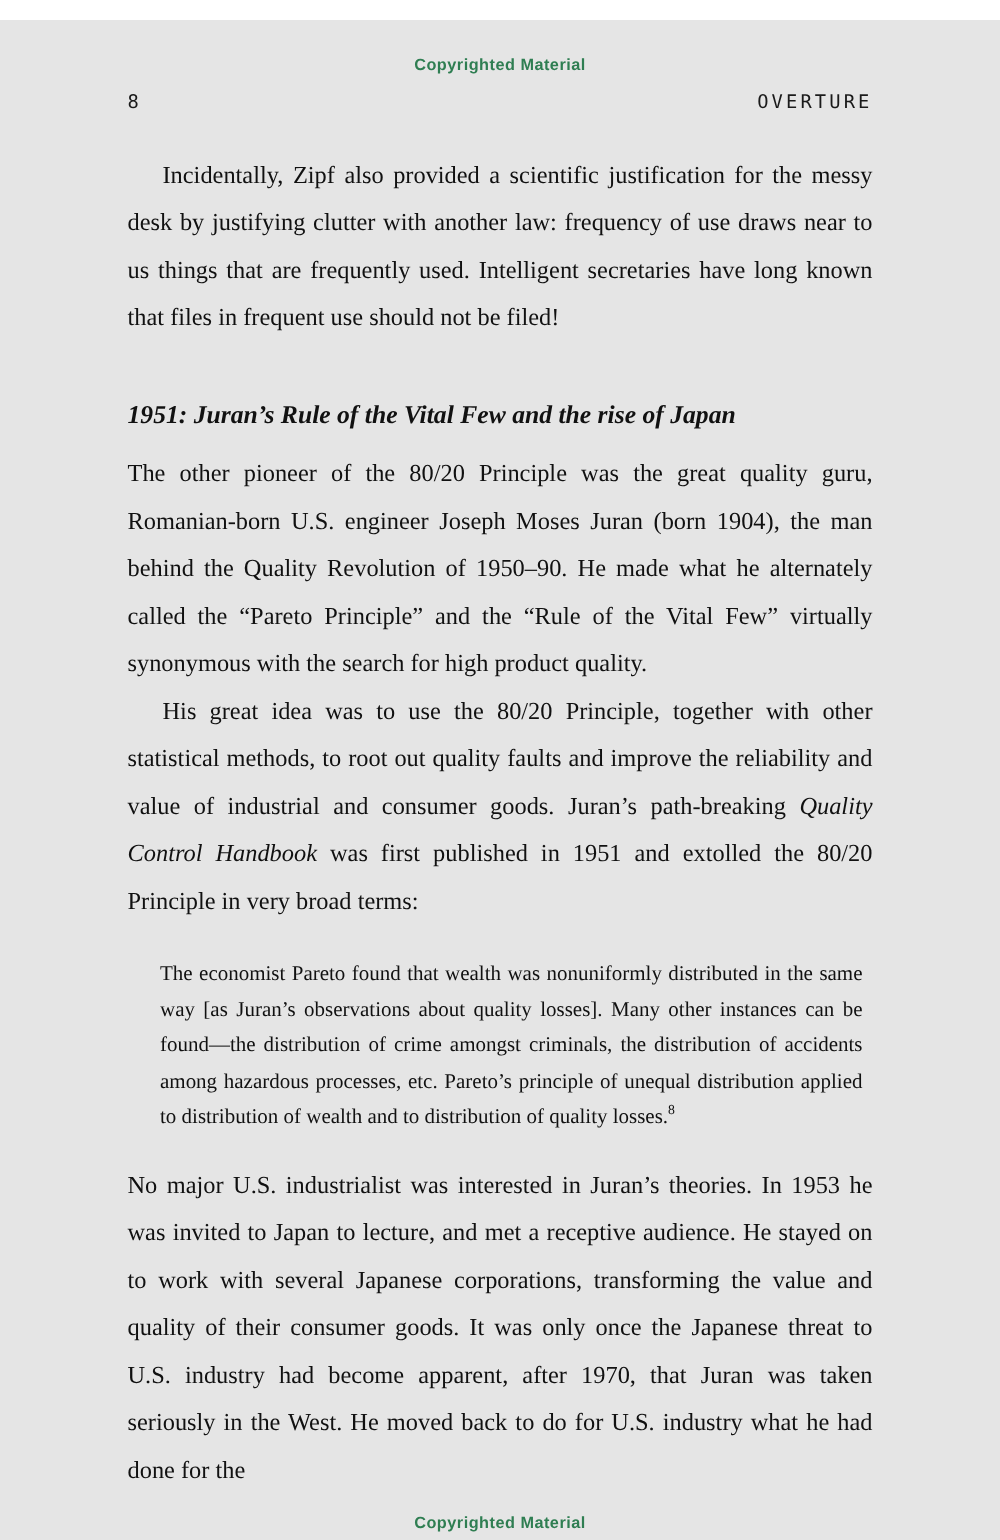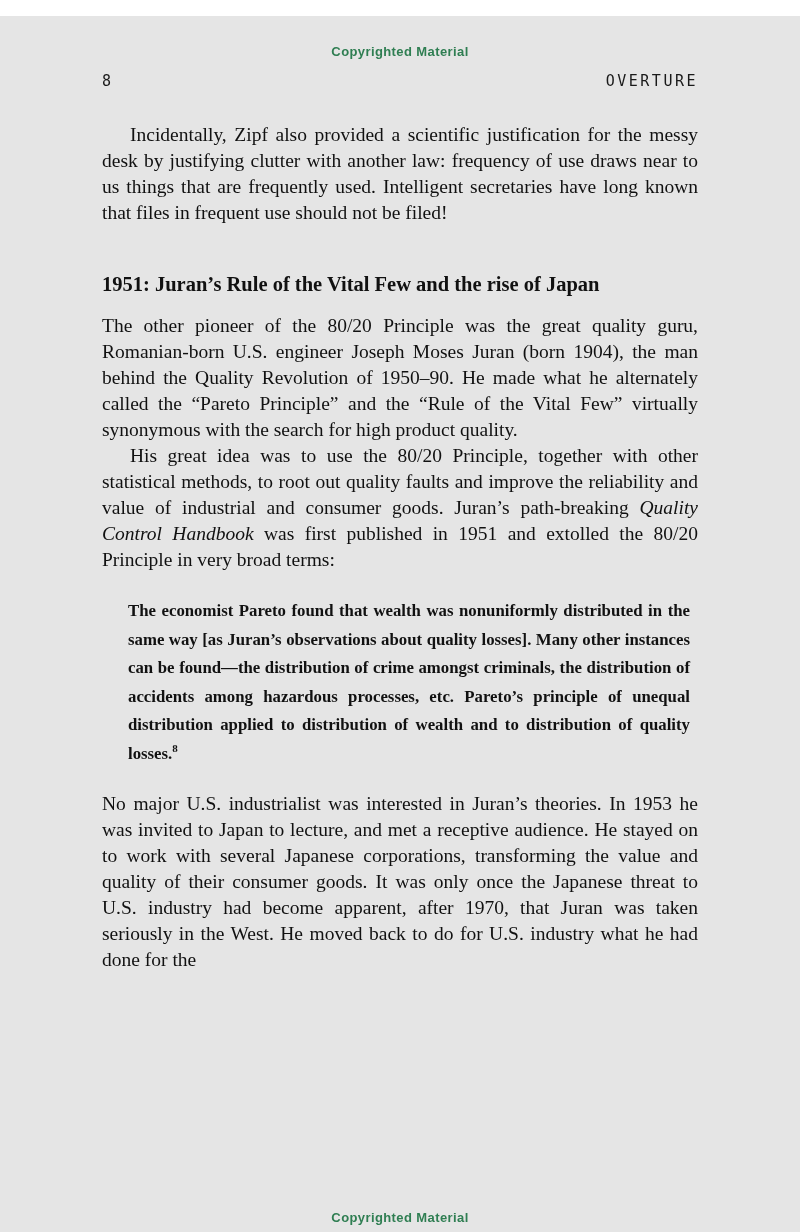--- a/index.html
+++ b/index.html
@@ -43,41 +43,41 @@
     left: 0;
     top: 0;
   }
   .chapter {
     display: block;
     text-align: right;
     letter-spacing: 2.5px;
   }
   p.body {
     font-size: 19.5px;
-    line-height: 26px;
+    line-height: 38px;
     text-align: justify;
     color: #111111;
   }
   p.body.first { margin-top: 28px; }
   p.body.indent { text-indent: 28px; }
   h2.section-heading {
     margin-top: 47px;
     margin-bottom: 17px;
     font-family: "Liberation Serif", serif;
     font-size: 20.5px;
     font-weight: bold;
+    font-style: italic;
     color: #111111;
   }
   .blockquote {
     margin: 24px 8px 22px 26px;
     font-size: 16.8px;
     line-height: 28.6px;
     text-align: justify;
     color: #111111;
-    font-weight: bold;
   }
   .blockquote sup {
     font-size: 11px;
     line-height: 0;
     vertical-align: super;
   }
   em.book-title { font-style: italic; }
 </style>
 </head>
 <body>

